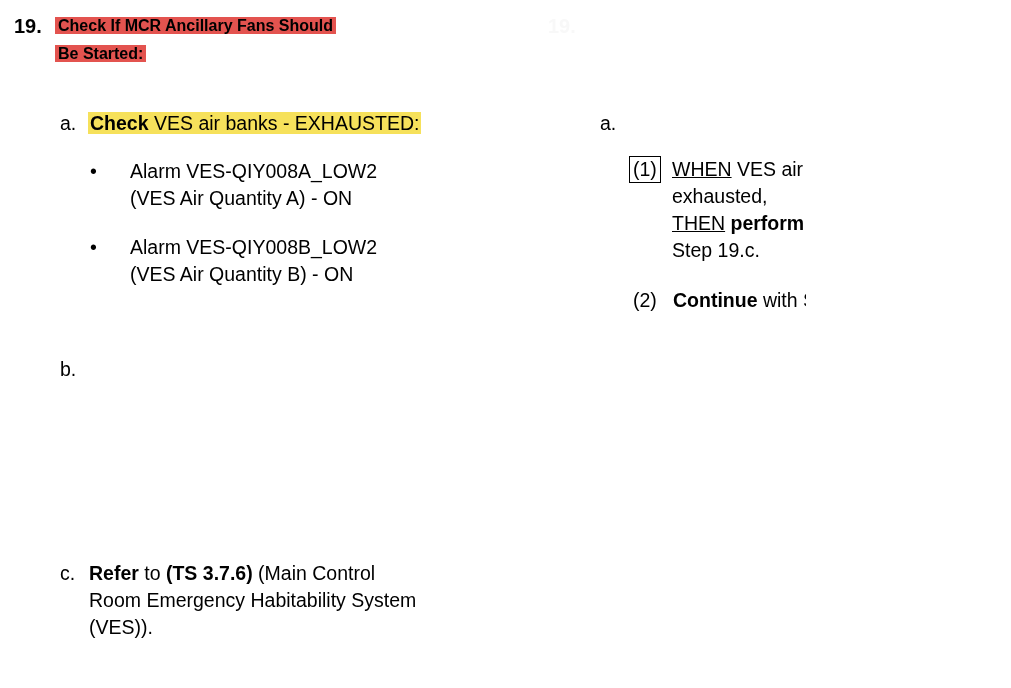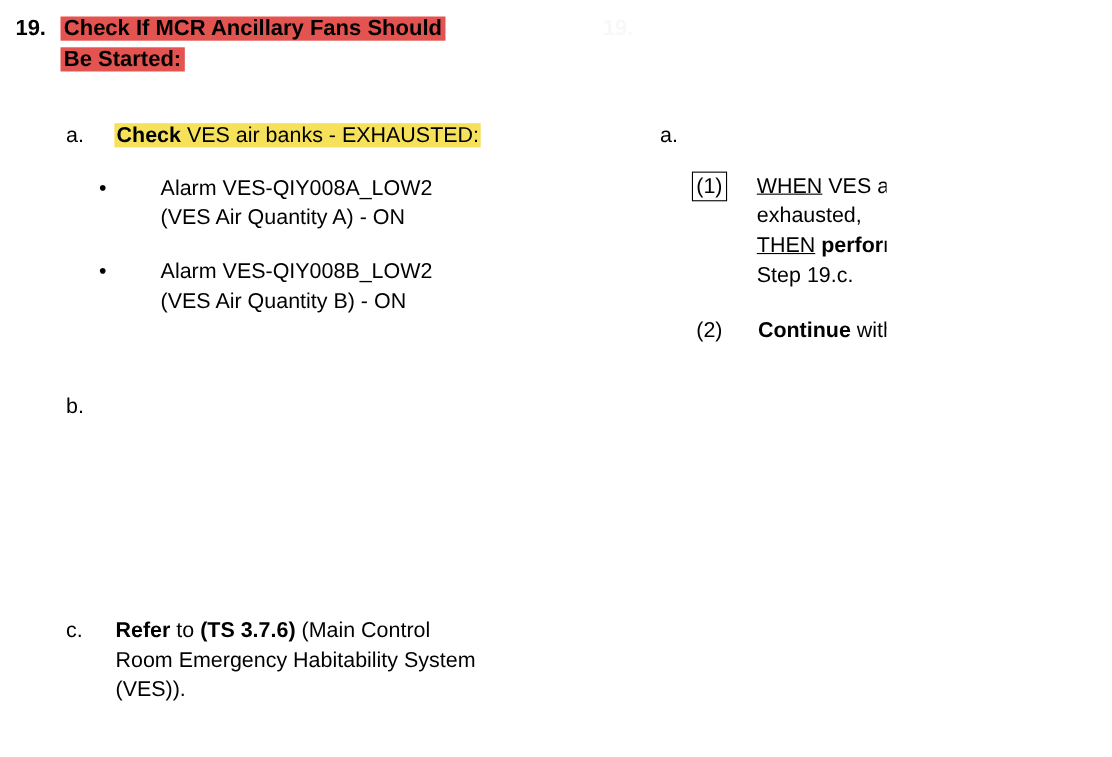--- a/index.html
+++ b/index.html
@@ -11,31 +11,31 @@
     background: var(--bg, #ffffff);
     font-family: "Liberation Sans", sans-serif;
     font-size: 19.5px;
     line-height: 27px;
     color: var(--ink, #000000);
     overflow: hidden;
   }
   .abs { position: absolute; }
   .row { display: flex; align-items: flex-start; }
   .lbl { flex: 0 0 auto; }
-  .content { white-space: pre-line; margin-left: 16px; }
+  .content { white-space: pre-line; }
   .bold, b { font-weight: bold; }
   .u { text-decoration: underline; }
   .step-num {
     font-weight: bold;
     font-size: 20px;
     line-height: 28px;
   }
   .step-title {
     white-space: pre-line;
-    font-size: 20px;
+    font-size: 16px;
     line-height: 28px;
     width: 440px;
   }
   .hl-red {
     background: var(--red-hl, #E3534F);
     font-weight: bold;
     padding: 0 3px;
     -webkit-box-decoration-break: clone;
     box-decoration-break: clone;
   }

